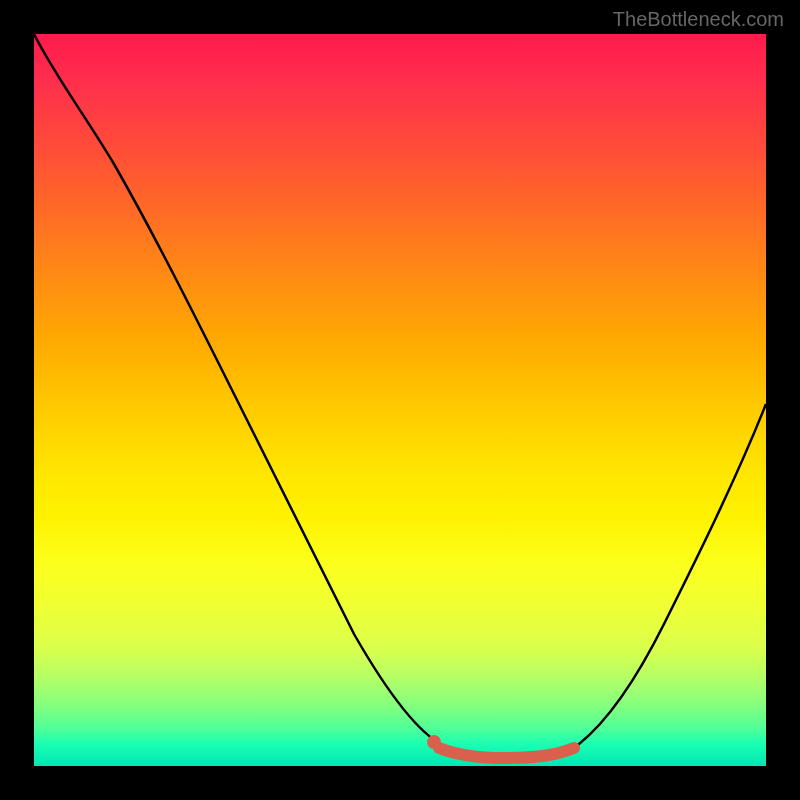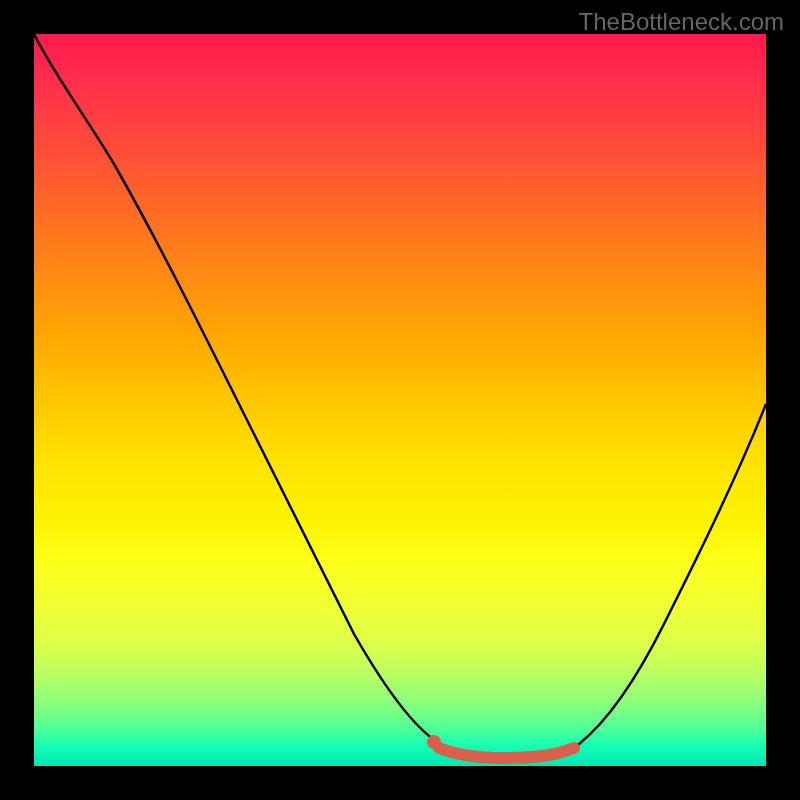--- a/index.html
+++ b/index.html
@@ -9,21 +9,21 @@
     background: #000;
     position: relative;
     overflow: hidden;
     font-family: Arial, sans-serif;
   }
   .watermark {
     position: absolute;
     top: 8px;
     right: 16px;
     color: #666;
-    font-size: 24px;
+    font-size: 20px;
     font-weight: normal;
     z-index: 10;
   }
   .plot-area {
     position: absolute;
     left: 34px;
     top: 34px;
     width: 732px;
     height: 732px;
     background: linear-gradient(to bottom,

